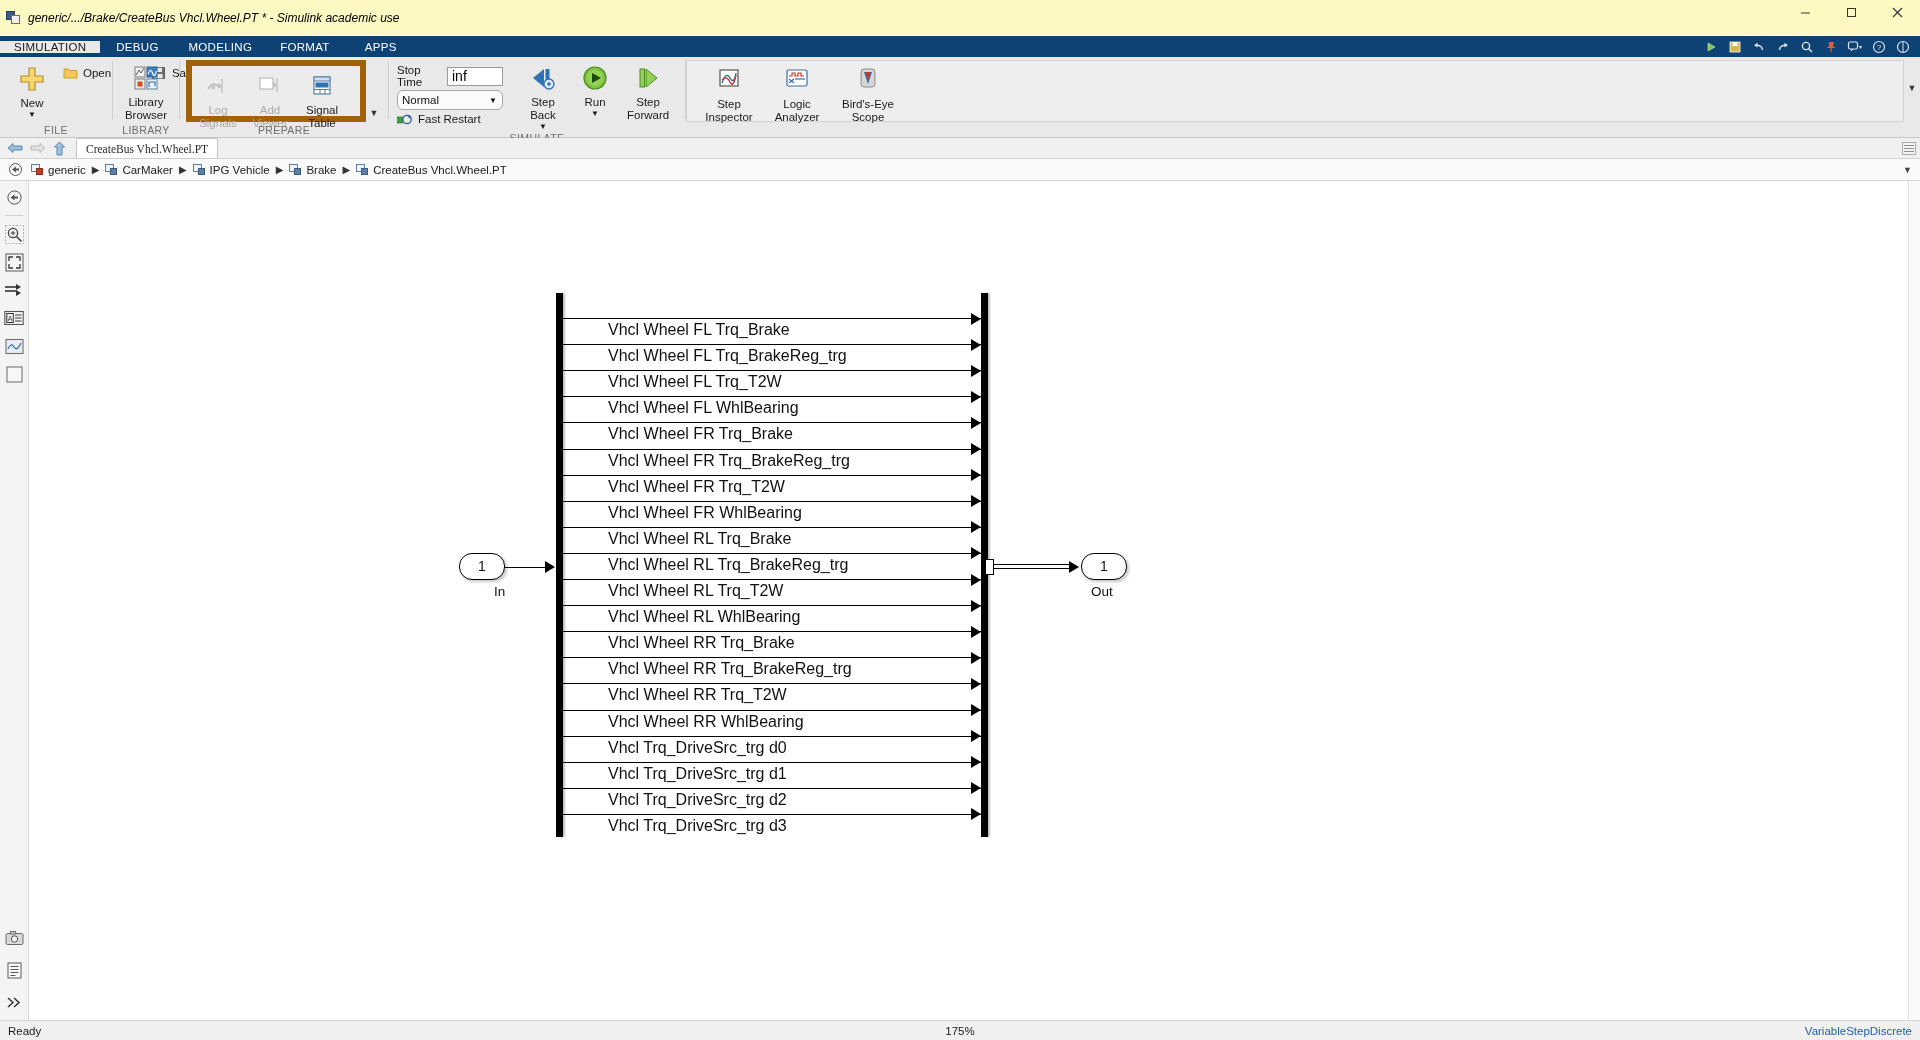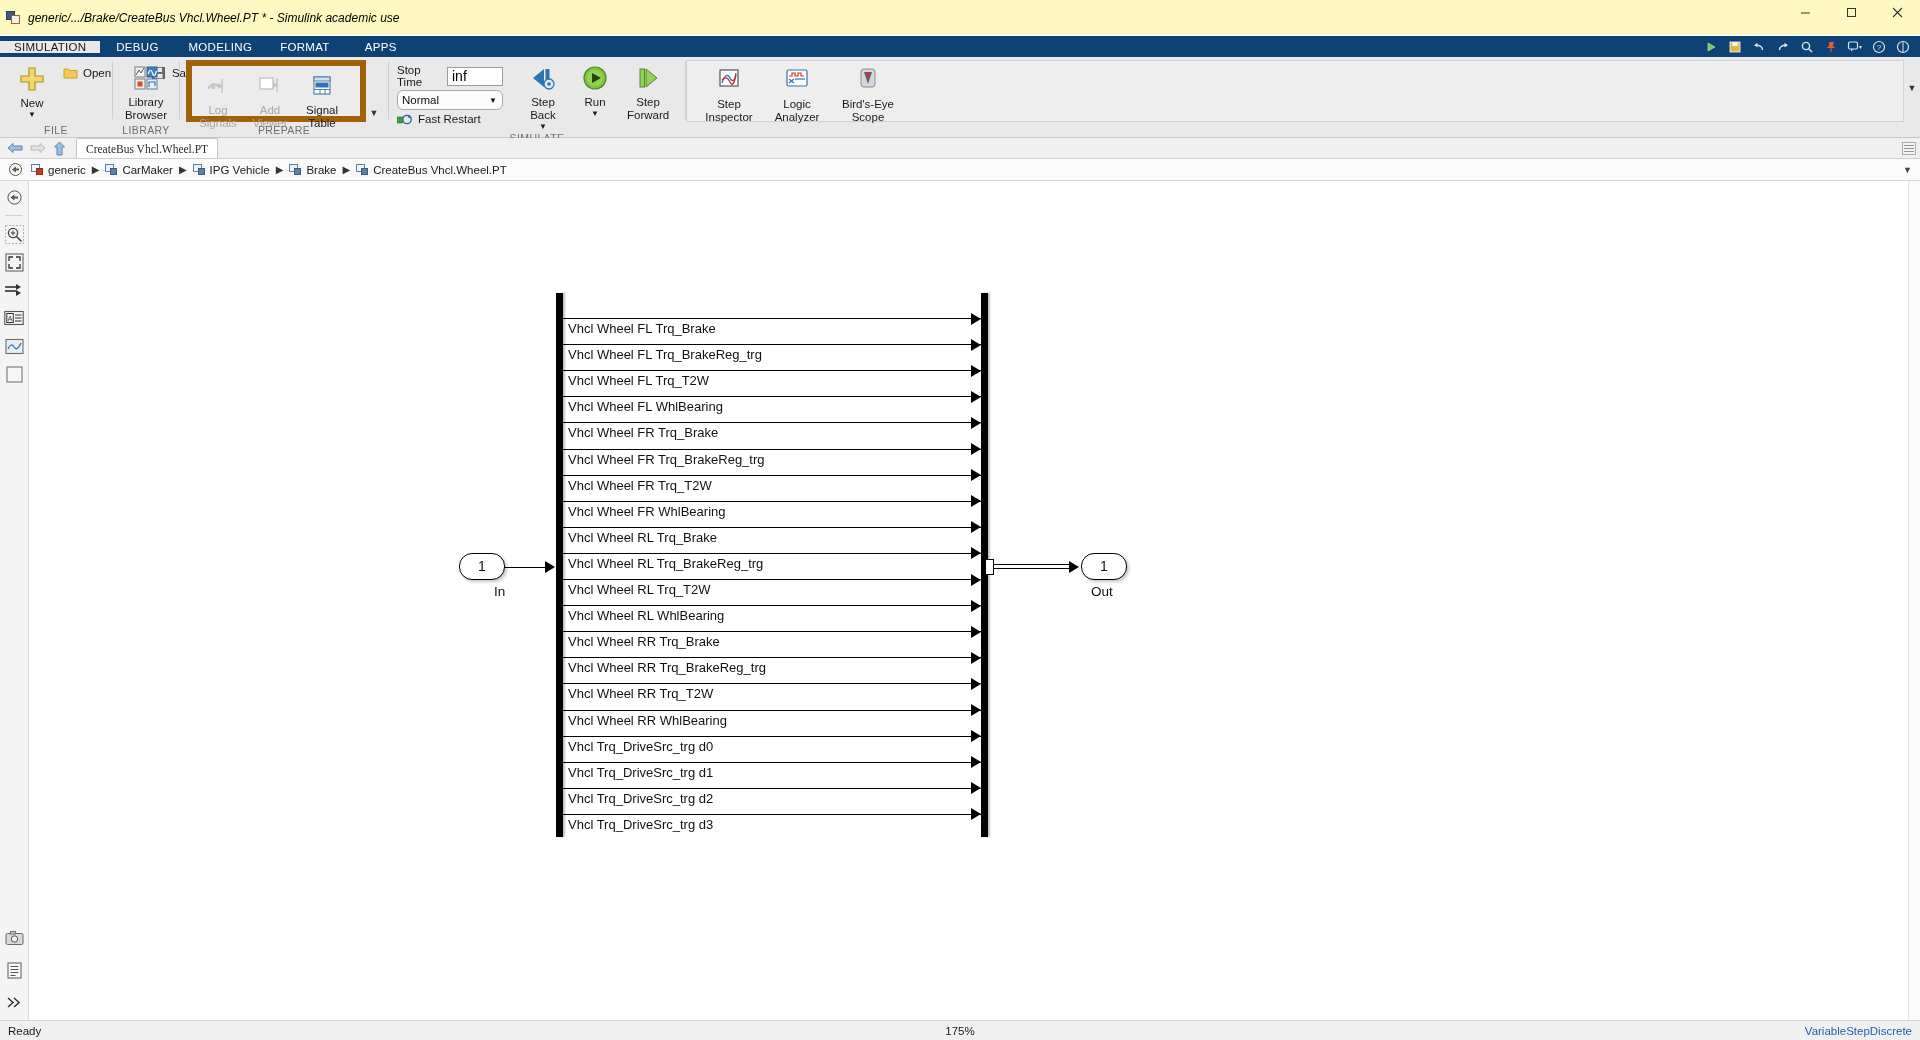--- a/index.html
+++ b/index.html
@@ -133,22 +133,23 @@
   .rightrail { width: 12px; background:#fafafa; border-left:1px solid #e2e2e2; flex:none; }
 
   
   .diagram { position:absolute; left:0; top:0; width:100%; height:100%; }
   .bus-bar {
     position: absolute; background: #000; width: 7px;
     box-shadow: 2px 0 2px rgba(0,0,0,.25);
   }
   .sigrow { position:absolute; height:0; border-top: 1.4px solid #000; }
   .siglabel {
-    position:absolute; font-size: 13px; color:#111; font-family:"Liberation Sans", sans-serif;
+    position:absolute; font-size: 16px; color:#111; font-family:"Liberation Sans", sans-serif;
     white-space: nowrap;
+    margin-left: 40px;
   }
   .arrowhead { position:absolute; width:0;height:0; border-left:10px solid #000;
                border-top:6px solid transparent; border-bottom:6px solid transparent; }
   .port {
     position:absolute; border:1.6px solid #000; border-radius: 13px; background:#fff;
     display:flex; align-items:center; justify-content:center; font-size:14px; color:#111;
     box-shadow: 2px 2px 3px rgba(0,0,0,.22);
   }
   .portlabel { position:absolute; font-size:13.5px; color:#111; white-space:nowrap; }
   .wire { position:absolute; border-top: 1.5px solid #000; }

